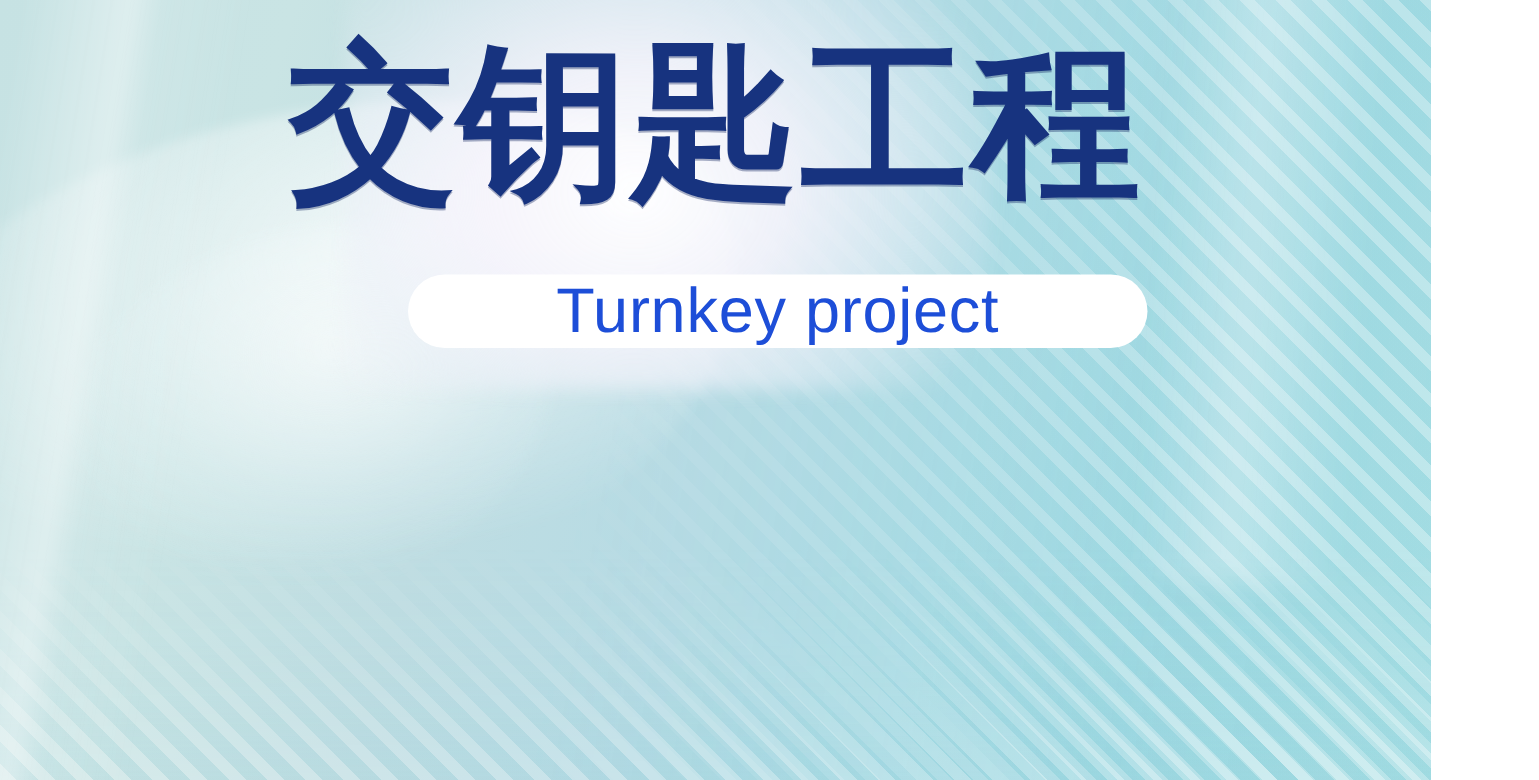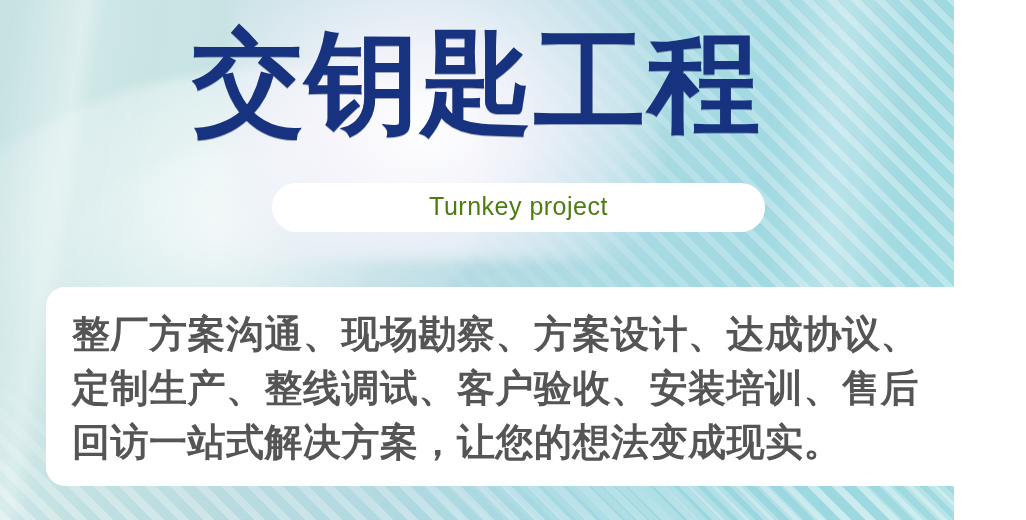--- a/index.html
+++ b/index.html
@@ -133,23 +133,23 @@
   .subtitle-pill{
     position:absolute;
     left:272px; top:183px;
     width:493px; height:49px;
     background:#ffffff;
     border-radius:26px;
     display:flex; align-items:center; justify-content:center;
   }
   .subtitle-text{
     font-family:"Liberation Sans","DejaVu Sans",sans-serif;
-    font-size:25px;
+    font-size:42px;
     font-weight:400;
-    color:#4d7c0f;
+    color:#1d4ed8;
     letter-spacing:.5px;
     line-height:1;
     padding-bottom:2px;
   }
 
   .body-card{
     position:absolute;
     left:46px; top:287px;
     width:929px; height:199px;
     background:#ffffff;
@@ -181,20 +181,15 @@
   <div class="bg-streak"></div>
 
   <div class="content">
 
     <div class="title">交钥匙工程</div>
 
     <div class="subtitle-pill">
       <span class="subtitle-text">Turnkey project</span>
     </div>
 
-    <div class="body-card">
-      <div class="body-line">整厂方案沟通、现场勘察、方案设计、达成协议、</div>
-      <div class="body-line">定制生产、整线调试、客户验收、安装培训、售后</div>
-      <div class="body-line">回访一站式解决方案，让您的想法变成现实。</div>
-    </div>
 
   </div>
 </div>
 
 </body></html>

